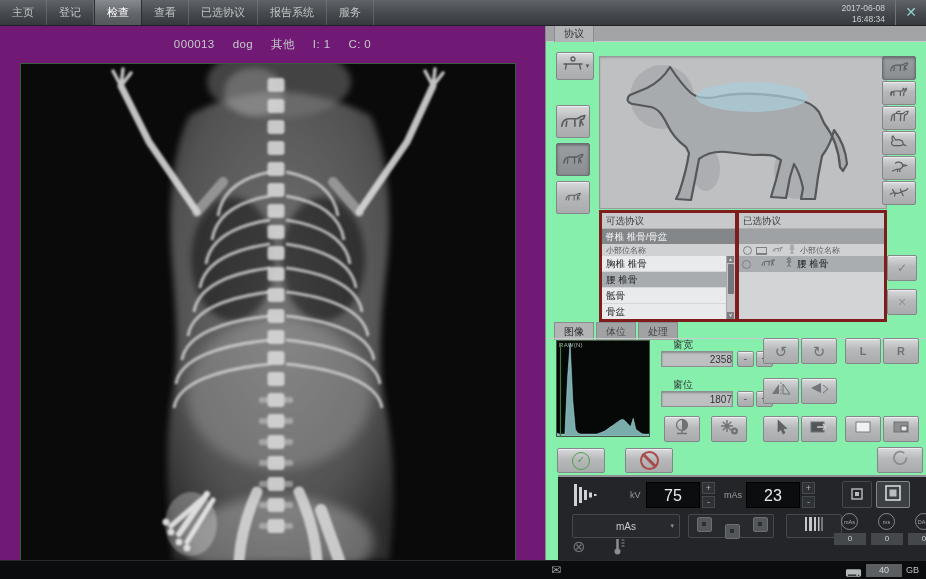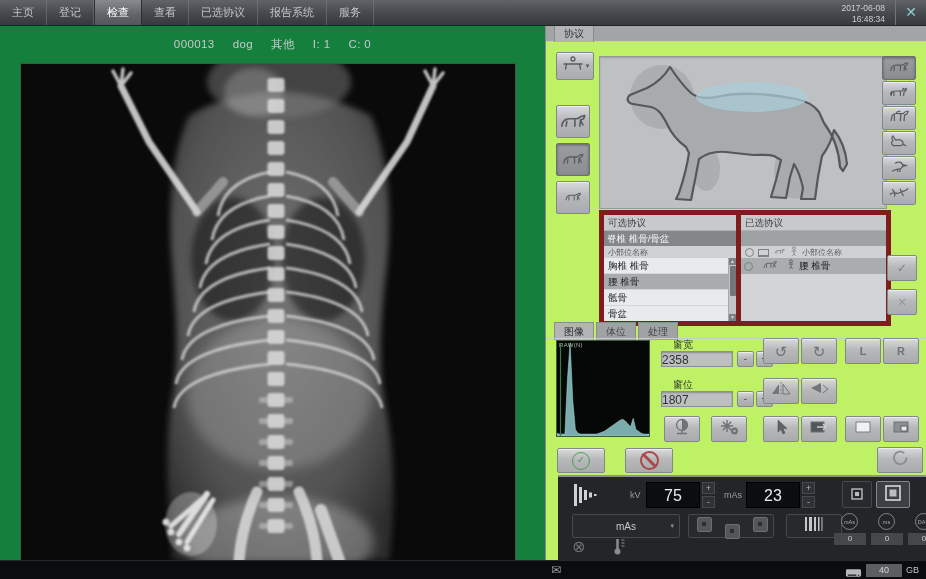--- a/index.html
+++ b/index.html
@@ -14,43 +14,43 @@
   .menu{display:flex;height:25px}
   .menu-item{padding:0 12px;line-height:25px;font-size:11px;color:#c3c6c9;
     border-right:1px solid rgba(130,134,138,.45);cursor:default;white-space:nowrap}
   .menu-item.active{background:linear-gradient(#878b90,#606468 60%,#54585c);color:#fff;
     border-left:1px solid #2c2f32;border-right:1px solid #2c2f32}
   .datetime{margin-left:auto;text-align:right;font-size:8.5px;color:#ccd0d3;
     padding:3px 10px 0 0;line-height:1.3}
   .close-btn{width:30px;line-height:25px;text-align:center;color:#8fd0d0;font-size:14px;
     font-weight:bold;border-left:1px solid #71757a;cursor:default}
   
-  .viewer{position:absolute;left:0;top:25px;width:634px;height:554px;background:#15803d}
+  .viewer{position:absolute;left:0;top:25px;width:634px;height:554px;background:#701a75}
   .viewer-header{position:absolute;left:0;top:12px;width:545px;text-align:center;
     color:#c6c9cb;font-size:11.5px;letter-spacing:.4px}
   .viewer-header span{margin:0 9px}
   .xray-frame{position:absolute;left:20px;top:38px;width:494px;height:496px;
     border:1px solid #3d5a3d;background:#0a0a0a;overflow:hidden}
   .table-strip{position:absolute;left:115px;top:547px;width:196px;height:7px;background:#6f7274}
   
   .rpanel{position:absolute;left:545px;top:25px;width:381px;height:543px;
-    background:#bef264;border-left:1px solid #85888b}
+    background:#86efac;border-left:1px solid #85888b}
   .tabstrip{position:absolute;left:0;top:0;width:100%;height:16px;background:#a2a4a6;
     border-bottom:1px solid #c8cacc}
   .ptab{position:absolute;left:8px;top:0;height:16px;padding:0 9px;background:#b2b4b6;
     border:1px solid #8a8d90;border-bottom:none;font-size:10px;line-height:16px;color:#34373a}
   .btn{background:linear-gradient(#d8dadc,#b6b8ba 45%,#a9abad);border:1px solid #84878a;
     border-radius:2px;box-shadow:inset 0 1px 0 rgba(255,255,255,.55);
     display:flex;align-items:center;justify-content:center;box-sizing:border-box}
   .btn.selected{background:linear-gradient(#9b9ea1,#8b8e91);
     box-shadow:inset 0 1px 3px rgba(0,0,0,.4);border-color:#6d7073}
   .diagram{position:absolute;left:53px;top:31px;width:286px;height:151px;background:#bec0c2;
     border:1px solid #96999c;box-shadow:inset 0 1px 2px rgba(0,0,0,.18)}
   
-  .plist{position:absolute;border:5px solid #7f1d1d;background:#d6d8da;font-size:9.5px;overflow:hidden}
+  .plist{position:absolute;border:3px solid #7f1d1d;background:#d6d8da;font-size:9.5px;overflow:hidden}
   .plist-title{height:15px;line-height:15px;background:#c7c9cb;color:#3a3d40;padding-left:4px;
     border-bottom:1px solid #aeb0b2;font-size:9.5px}
   .plist-group{height:15px;line-height:15px;background:#84878a;color:#f3f4f5;
     padding-left:3px;font-size:9.5px}
   .plist-colhead{height:13px;line-height:13px;background:#cfd1d3;color:#595c5f;
     padding-left:4px;font-size:8px;border-bottom:1px solid #bcbec0;display:flex;align-items:center;gap:4px}
   .prow{height:15px;line-height:15px;padding-left:4px;background:#e9eaeb;
     border-bottom:1px solid #d4d6d8;color:#26282b;font-size:9.5px;white-space:nowrap}
   .prow.sel{background:#a9acaf}
   .pscroll{position:absolute;right:0;top:43px;bottom:0;width:8px;background:#c2c4c6;
@@ -65,21 +65,21 @@
   
   .itab{height:17px;padding:0 9px;font-size:10px;line-height:17px;background:#a0a2a4;
     border:1px solid #8a8d90;border-bottom:none;color:#45484b;margin-right:2px;display:inline-block}
   .itab.active{background:#b2b4b6;color:#26292c}
   .ctl-sep{position:absolute;left:0;top:313px;width:100%;border-top:1px solid #c9cbcd}
   .hist{position:absolute;left:10px;top:315px;width:94px;height:97px;background:#060707;
     border:1px solid #3d5a3d;box-sizing:border-box}
   .hist-label{position:absolute;left:2px;top:1px;font-size:6px;color:#a4bba4;letter-spacing:.3px}
   .fld-label{position:absolute;font-size:10px;color:#2e3134}
   .fld{position:absolute;width:72px;height:16px;background:#bdbfc1;border:1px solid #8d9093;
-    box-shadow:inset 0 1px 2px rgba(0,0,0,.28);text-align:left;font-size:12px;line-height:16px;
+    box-shadow:inset 0 1px 2px rgba(0,0,0,.28);text-align:right;font-size:10px;line-height:16px;
     color:#2e3134;box-sizing:border-box}
   .mini{position:absolute;width:17px;height:16px;font-size:10px;line-height:14px;text-align:center;color:#4a4d50}
   .tool{position:absolute;width:36px;height:26px}
   .glyph{font-size:15px;color:#6f7276;line-height:1}
   .lr{font-size:11px;font-weight:bold;color:#6f7276}
   .okcirc{width:16px;height:16px;border:1.6px solid #4f9e4f;border-radius:50%;
     font-size:10px;line-height:13px;color:#4f9e4f;text-align:center;font-weight:bold}
   .nocirc{width:15px;height:15px;border:2.2px solid #ab4a4a;border-radius:50%;position:relative}
   .nocirc:after{content:"";position:absolute;left:-2px;top:5.5px;width:19px;height:2.6px;
     background:#ab4a4a;transform:rotate(45deg)}

